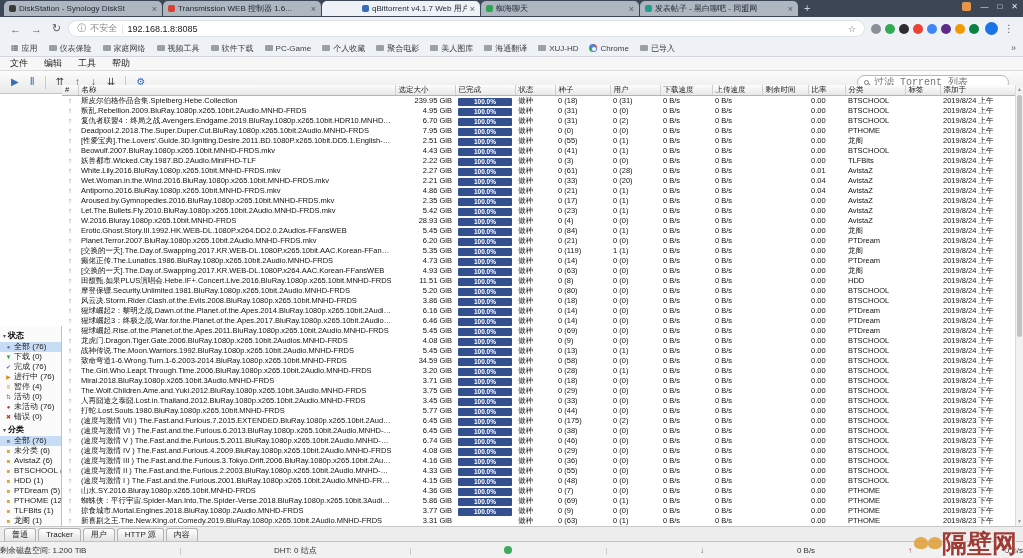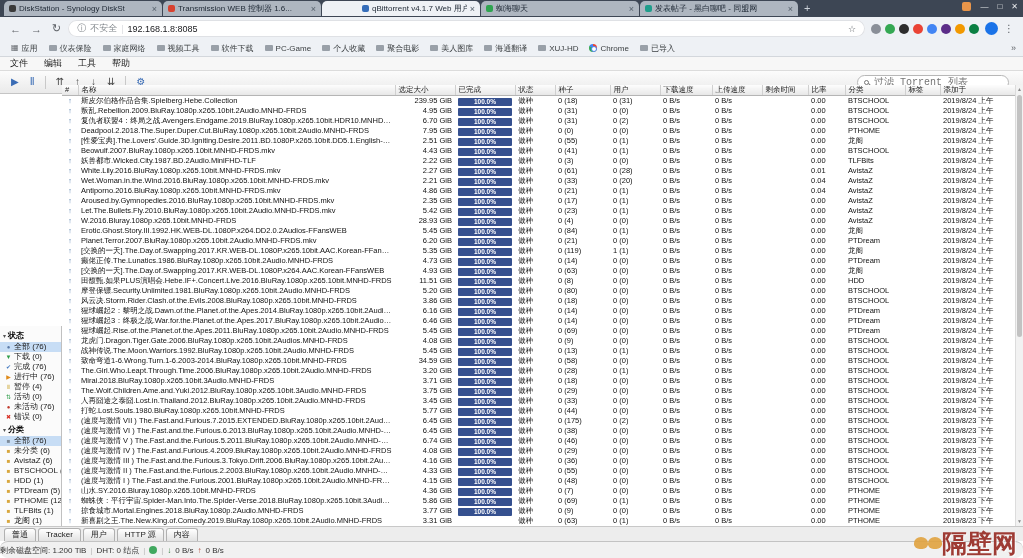--- a/index.html
+++ b/index.html
@@ -68,21 +68,21 @@
   td.rowicon { color:#39699f; font-size:7px; text-align:center; padding:0 1px; }
   .pwrap { width:100%; height:8px; border-radius:1px; color:#fff; font-size:6.5px; font-weight:bold; text-align:center; line-height:8.5px; margin-top:1px; }
 
   .vscroll { position:absolute; top:0; right:0; width:8px; bottom:0; background:#f2f2f2; border-left:1px solid #dcdcdc; }
   .varrow { position:absolute; left:0; width:7px; height:9px; color:#8a8a8a; font-size:5px; text-align:center; line-height:9px; }
   .vthumb { position:absolute; top:10px; left:1px; width:5px; height:55%; background:#c2c2c2; border-radius:3px; }
 
   .bottomtabs { flex:0 0 15px; background:#ededed; border-top:1px solid #c8c8c8; display:flex; align-items:flex-end; padding:0 4px; gap:2px; }
   .btab { font-size:8px; padding:0 7px; height:13px; line-height:12px; background:linear-gradient(#ffffff,#e2e2e2); border:1px solid #b1b1b1; border-bottom:none; border-radius:3px 3px 0 0; color:#222; white-space:nowrap; }
 
-  .statusbar { flex:0 0 17px; background:#f1f1f1; border-top:1px solid #c3c3c3; display:flex; align-items:center; justify-content:flex-start; gap:4px; font-size:8px; color:#333;border-radius:8px; }
+  .statusbar { flex:0 0 17px; background:#f1f1f1; border-top:1px solid #c3c3c3; display:flex; align-items:center; justify-content:space-between; gap:4px; font-size:8px; color:#333; }
   .ssep { color:#b9b9b9; }
   .connicon { width:8px; height:8px; border-radius:50%; background:#41a85f; }
   .spd-down { color:#2d7d3a; font-weight:bold; }
   .spd-up { color:#b04a3a; font-weight:bold; }
 
   .watermark { position:absolute; right:6px; bottom:2px; text-align:right; z-index:60; pointer-events:none; }
   .wm-cn { font-size:25px; font-weight:bold; color:#9e3b34; text-shadow:1px 1px 0 rgba(255,255,255,.7); display:flex; align-items:center; justify-content:flex-end; line-height:26px; }
   .hand { width:14px; height:12px; background:#e0a23e; border-radius:50% 50% 40% 40%; opacity:.9; }
   .wm-en { font-size:44px; font-weight:bold; color:#c9c9c9; text-shadow:1px 1px 0 #fff, 2px 2px 1px #9a9a9a; line-height:42px; letter-spacing:1px; opacity:.95; }
 </style>

